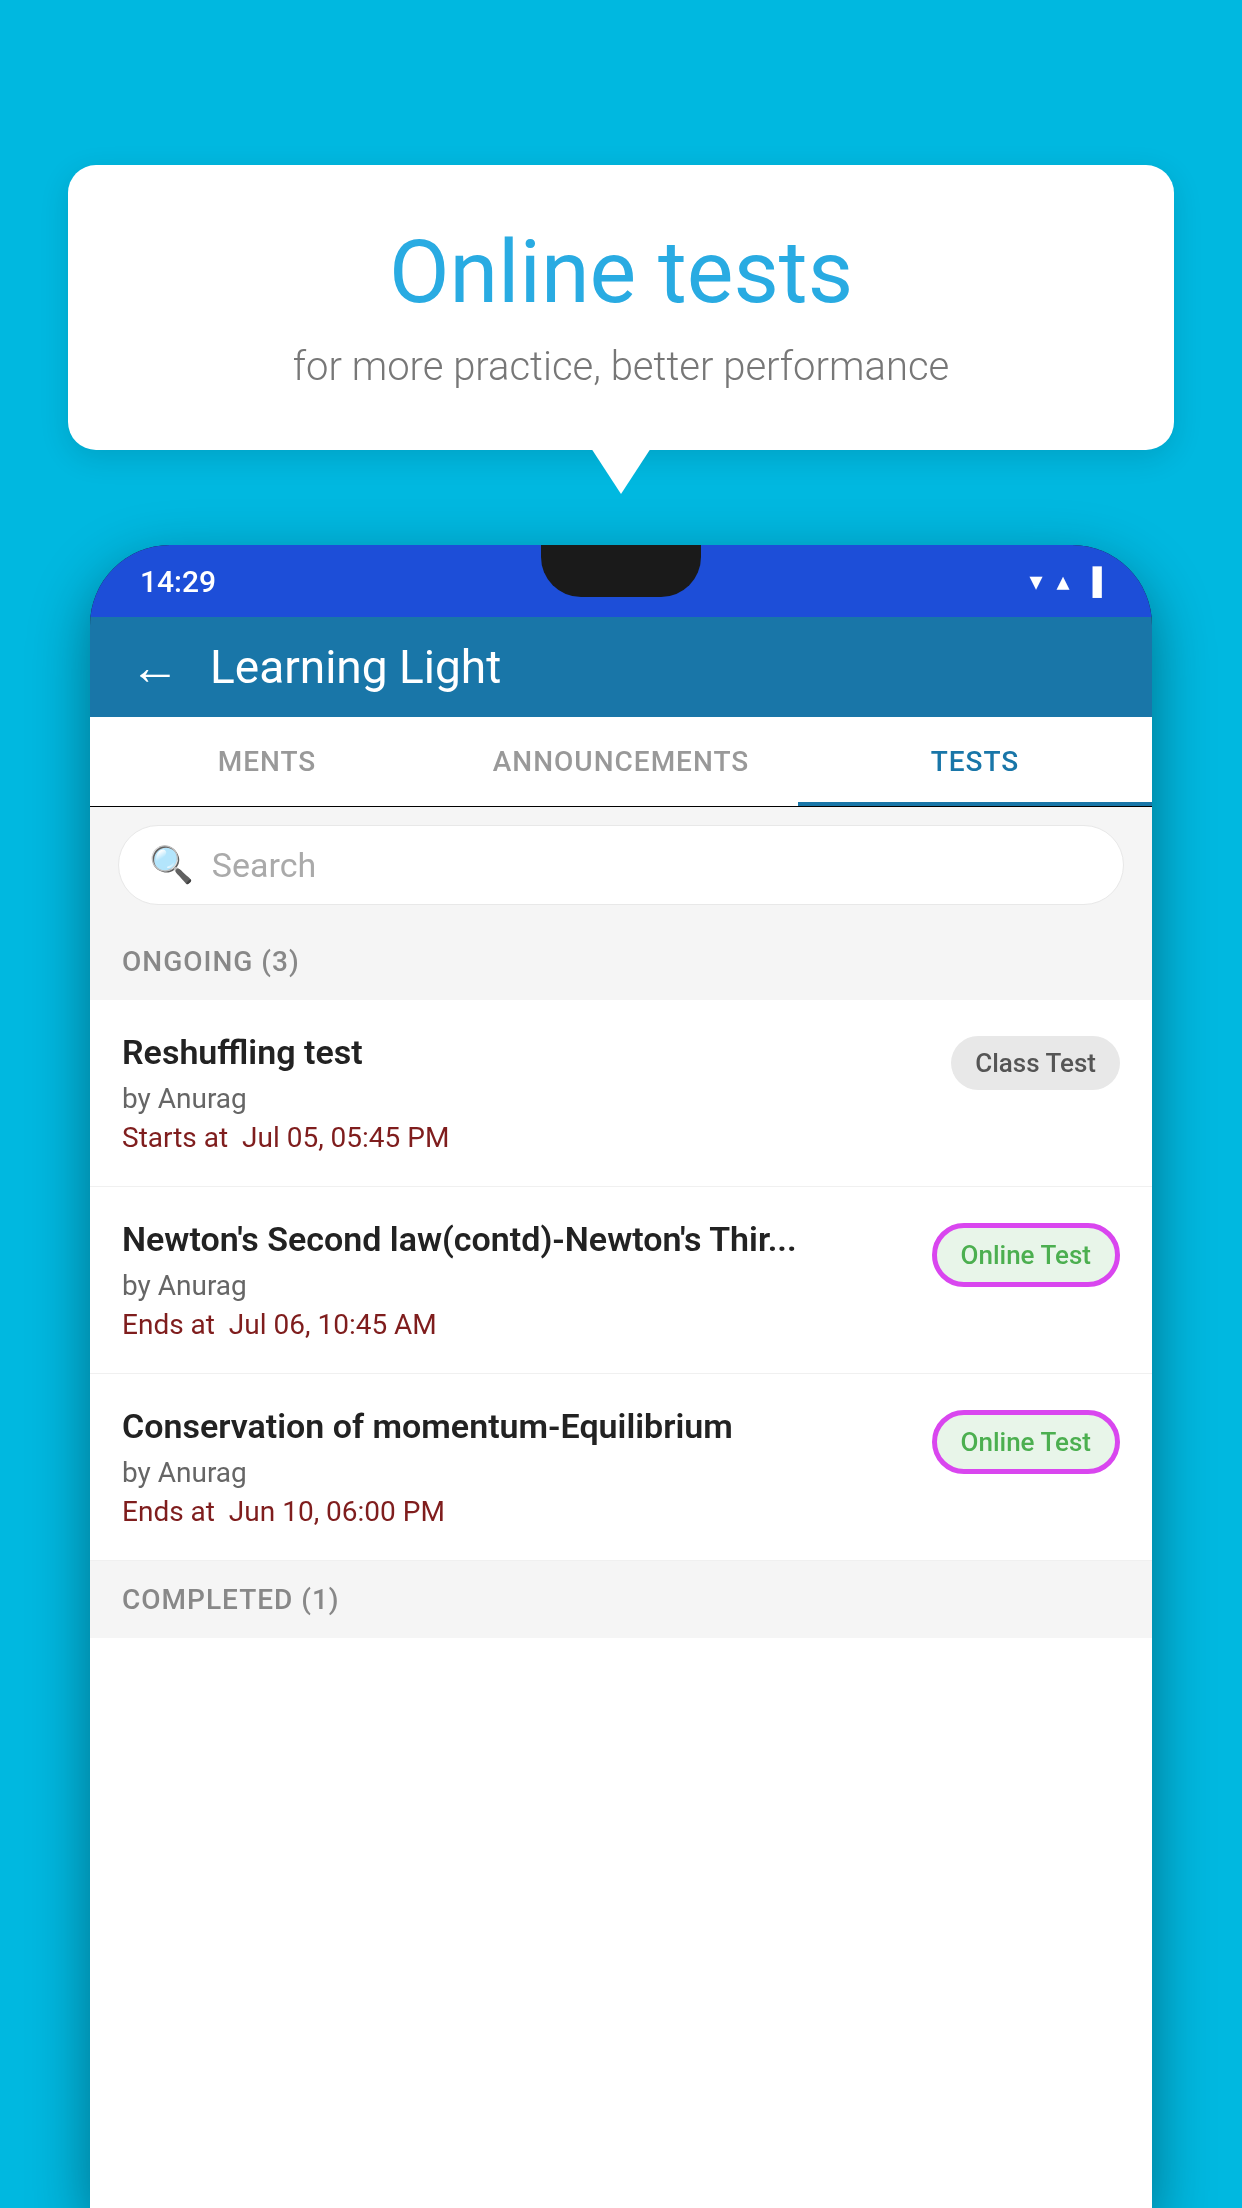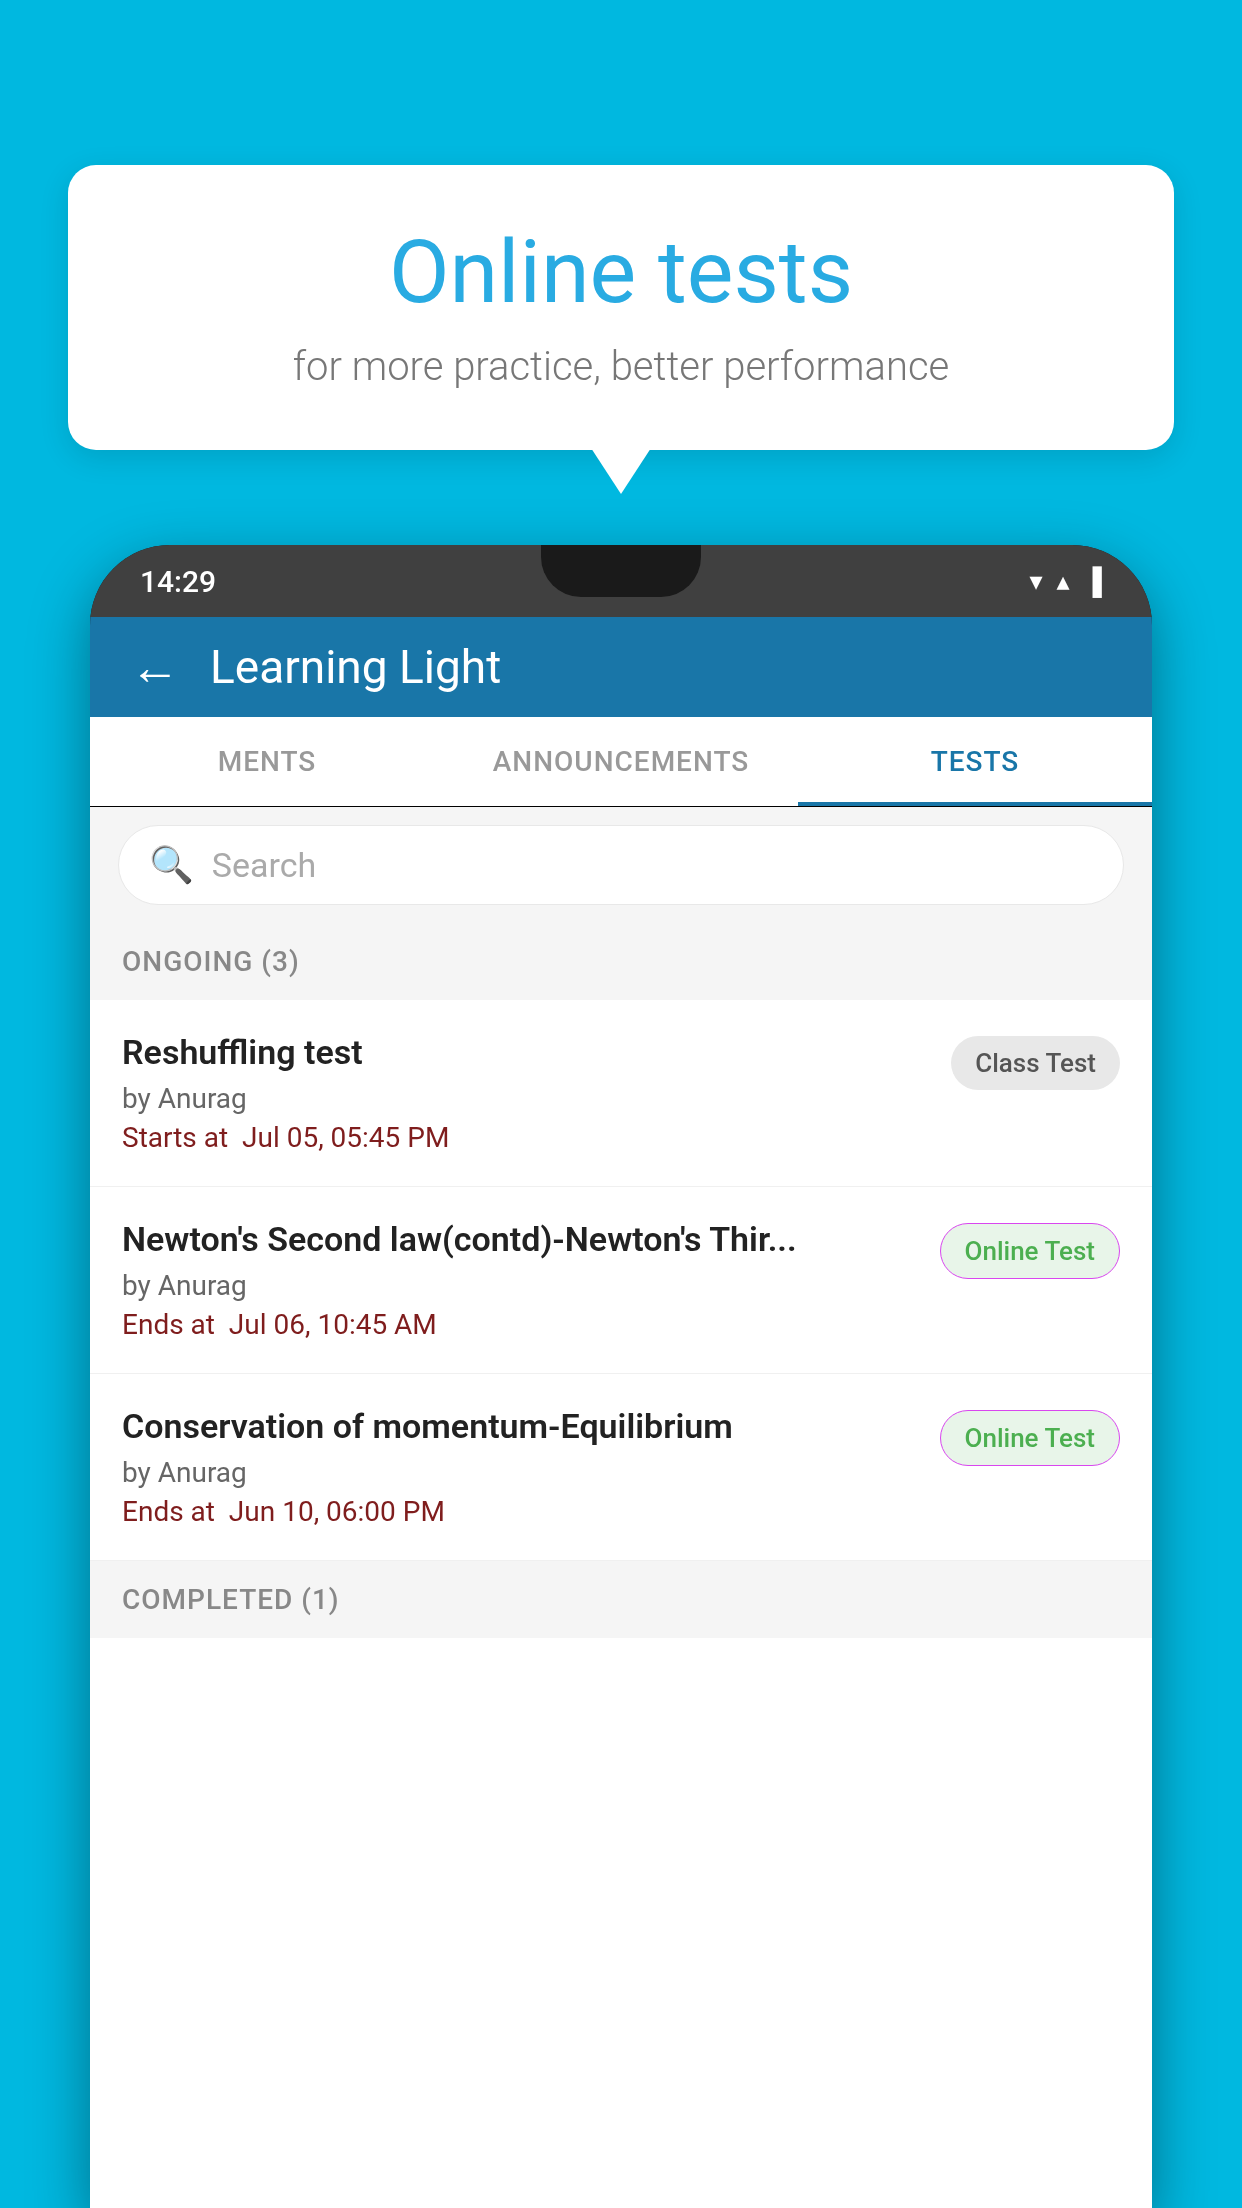--- a/index.html
+++ b/index.html
@@ -58,21 +58,21 @@
       right: 90px;
       bottom: 0;
       background: #1a1a1a;
       border-radius: 80px 80px 0 0;
       overflow: hidden;
       box-shadow: 0 20px 60px rgba(0,0,0,0.4);
     }
 
     
     .phone-status-bar {
-      background: #404040;
+      background: #1d4ed8;
       height: 72px;
       display: flex;
       align-items: center;
       justify-content: space-between;
       padding: 0 50px;
       position: relative;
     }
 
     .notch {
       position: absolute;
@@ -243,21 +243,21 @@
     }
 
     .badge-class {
       background: #e8e8e8;
       color: #555;
     }
 
     .badge-online {
       background: #e8f5e9;
       color: #4caf50;
-      border: 1px solid #d946ef;
+      border: 5px solid #d946ef;
     }
 
     
     .completed-header {
       padding: 22px 32px;
       background: #f5f5f5;
       font-size: 28px;
       font-weight: 500;
       color: #888;
       letter-spacing: 1px;

